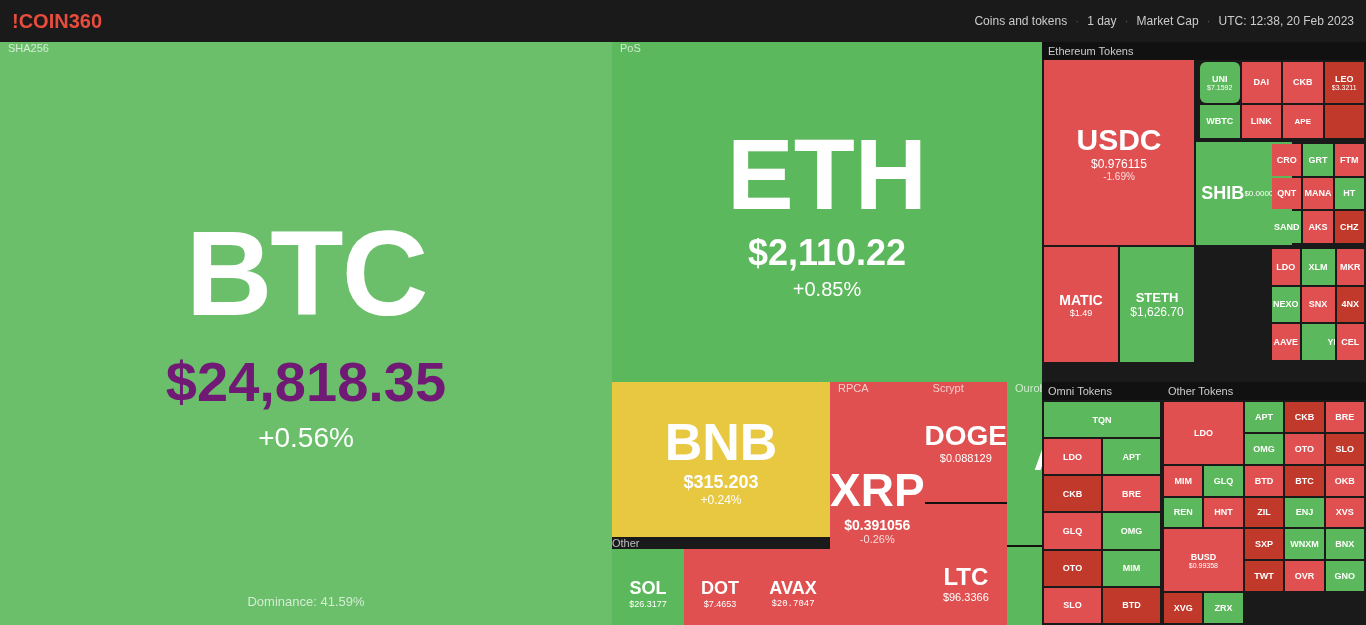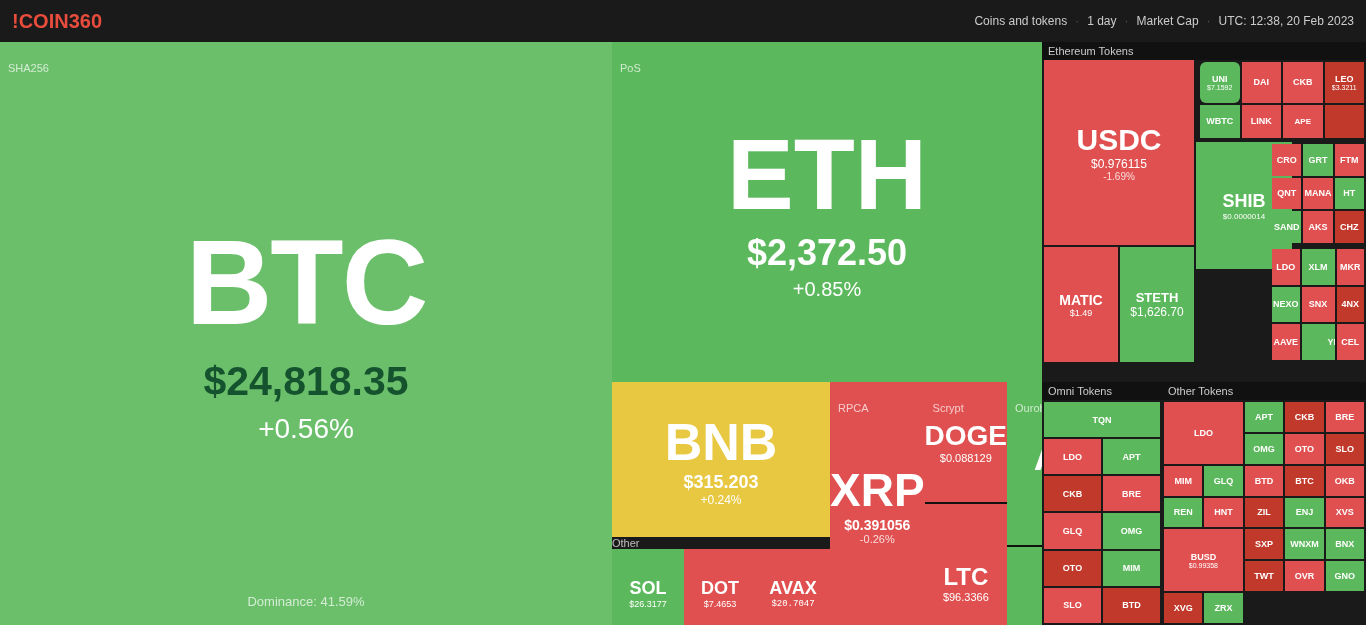--- a/index.html
+++ b/index.html
@@ -51,44 +51,44 @@
     .btc-section {
       width: 612px;
       height: 583px;
       background: #6bbf6b;
       position: relative;
       display: flex;
       flex-direction: column;
     }
     .section-label {
       position: absolute;
-      top: 20px;
+      top: 0;
       left: 8px;
       font-size: 11px;
       color: rgba(255,255,255,0.7);
     }
 
     .btc-content {
       display: flex;
       flex-direction: column;
       align-items: center;
       justify-content: center;
       flex: 1;
     }
     .btc-ticker {
       font-size: 120px;
       font-weight: bold;
       color: white;
       letter-spacing: -2px;
       line-height: 1;
     }
     .btc-price {
-      font-size: 41px;
-      font-weight: bold;
-      color: #14532d;
+      font-size: 56px;
+      font-weight: bold;
+      color: #701a75;
       margin-top: 16px;
     }
     .btc-change {
       font-size: 28px;
       color: white;
       margin-top: 8px;
     }
     .btc-dominance {
       position: absolute;
       bottom: 16px;
@@ -378,21 +378,21 @@
     <div class="btc-dominance">Dominance: 41.59%</div>
   </div>
 
   <div class="right-of-btc">
 
     <div class="pos-row">
 
       <div class="eth-section">
         <div class="section-label">PoS</div>
         <div class="eth-ticker">ETH</div>
-        <div class="eth-price">$2,372.50</div>
+        <div class="eth-price">$2,110.22</div>
         <div class="eth-change">+0.85%</div>
       </div>
 
       <div class="eth-tokens-section">
         <div class="sec-header">Ethereum Tokens</div>
 
         <div style="position:absolute;left:2px;top:18px;width:150px;height:185px;background:#e05050;display:flex;flex-direction:column;align-items:center;justify-content:center;">
           <div class="usdc-ticker">USDC</div>
           <div class="usdc-price">$0.976115</div>
           <div class="usdc-change">-1.69%</div>
@@ -401,21 +401,21 @@
         <div style="position:absolute;left:2px;top:205px;width:74px;height:115px;background:#e05050;display:flex;flex-direction:column;align-items:center;justify-content:center;">
           <div style="font-size:14px;font-weight:bold;color:white;">MATIC</div>
           <div style="font-size:9px;color:white;">$1.49</div>
         </div>
 
         <div style="position:absolute;left:78px;top:205px;width:74px;height:115px;background:#5cb85c;display:flex;flex-direction:column;align-items:center;justify-content:center;">
           <div style="font-size:13px;font-weight:bold;color:white;">STETH</div>
           <div style="font-size:12px;color:white;">$1,626.70</div>
         </div>
 
-        <div style="position:absolute;left:154px;top:100px;width:96px;height:127px;background:#5cb85c;display:flex;flex-direction:column;align-items:center;justify-content:center;">
+        <div style="position:absolute;left:154px;top:100px;width:96px;height:103px;background:#5cb85c;display:flex;flex-direction:row;align-items:center;justify-content:center;">
           <div style="font-size:18px;font-weight:bold;color:white;">SHIB</div>
           <div style="font-size:8px;color:white;">$0.0000014</div>
         </div>
 
         <div style="position:absolute;right:0;top:18px;width:168px;height:80px;display:grid;grid-template-columns:repeat(4,1fr);gap:2px;padding:2px;">
           <div style="background:#5cb85c;display:flex;flex-direction:column;align-items:center;justify-content:center;border-radius:6px;">
             <span style="font-size:9px;font-weight:bold;color:white;">UNI</span>
             <span style="font-size:7px;color:white;">$7.1592</span>
           </div>
           <div style="background:#e05050;display:flex;flex-direction:column;align-items:center;justify-content:center;">

